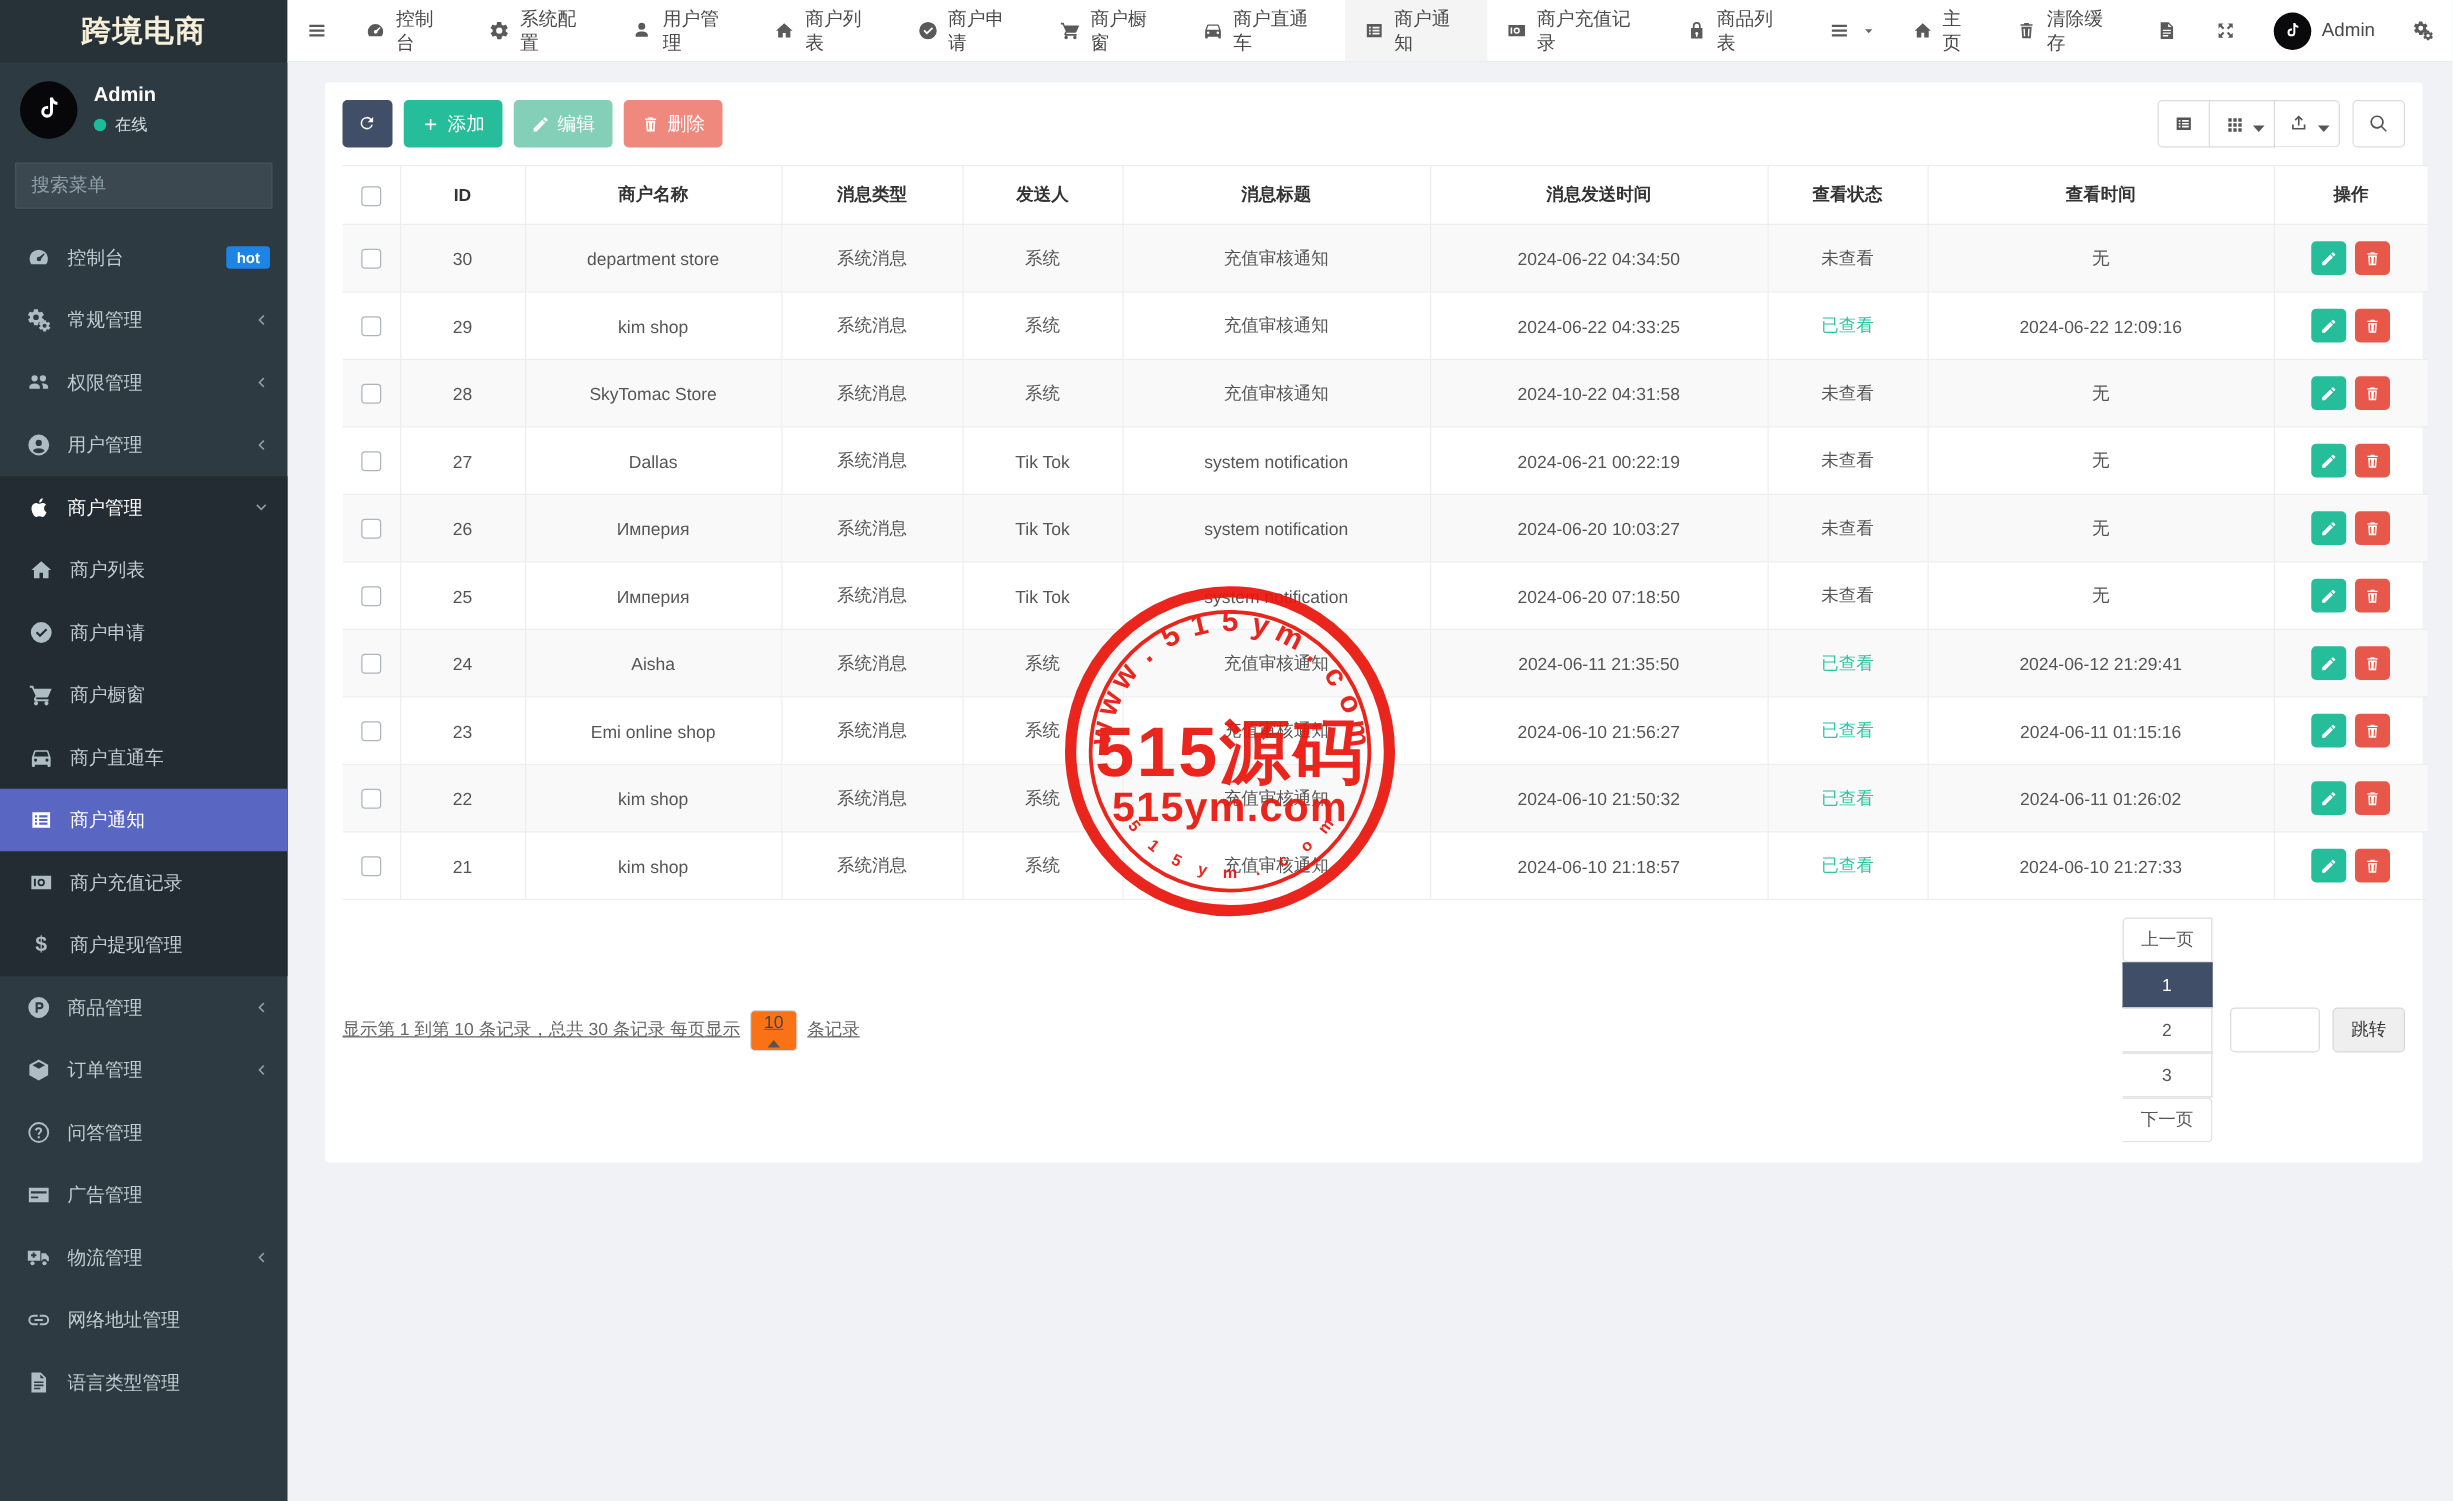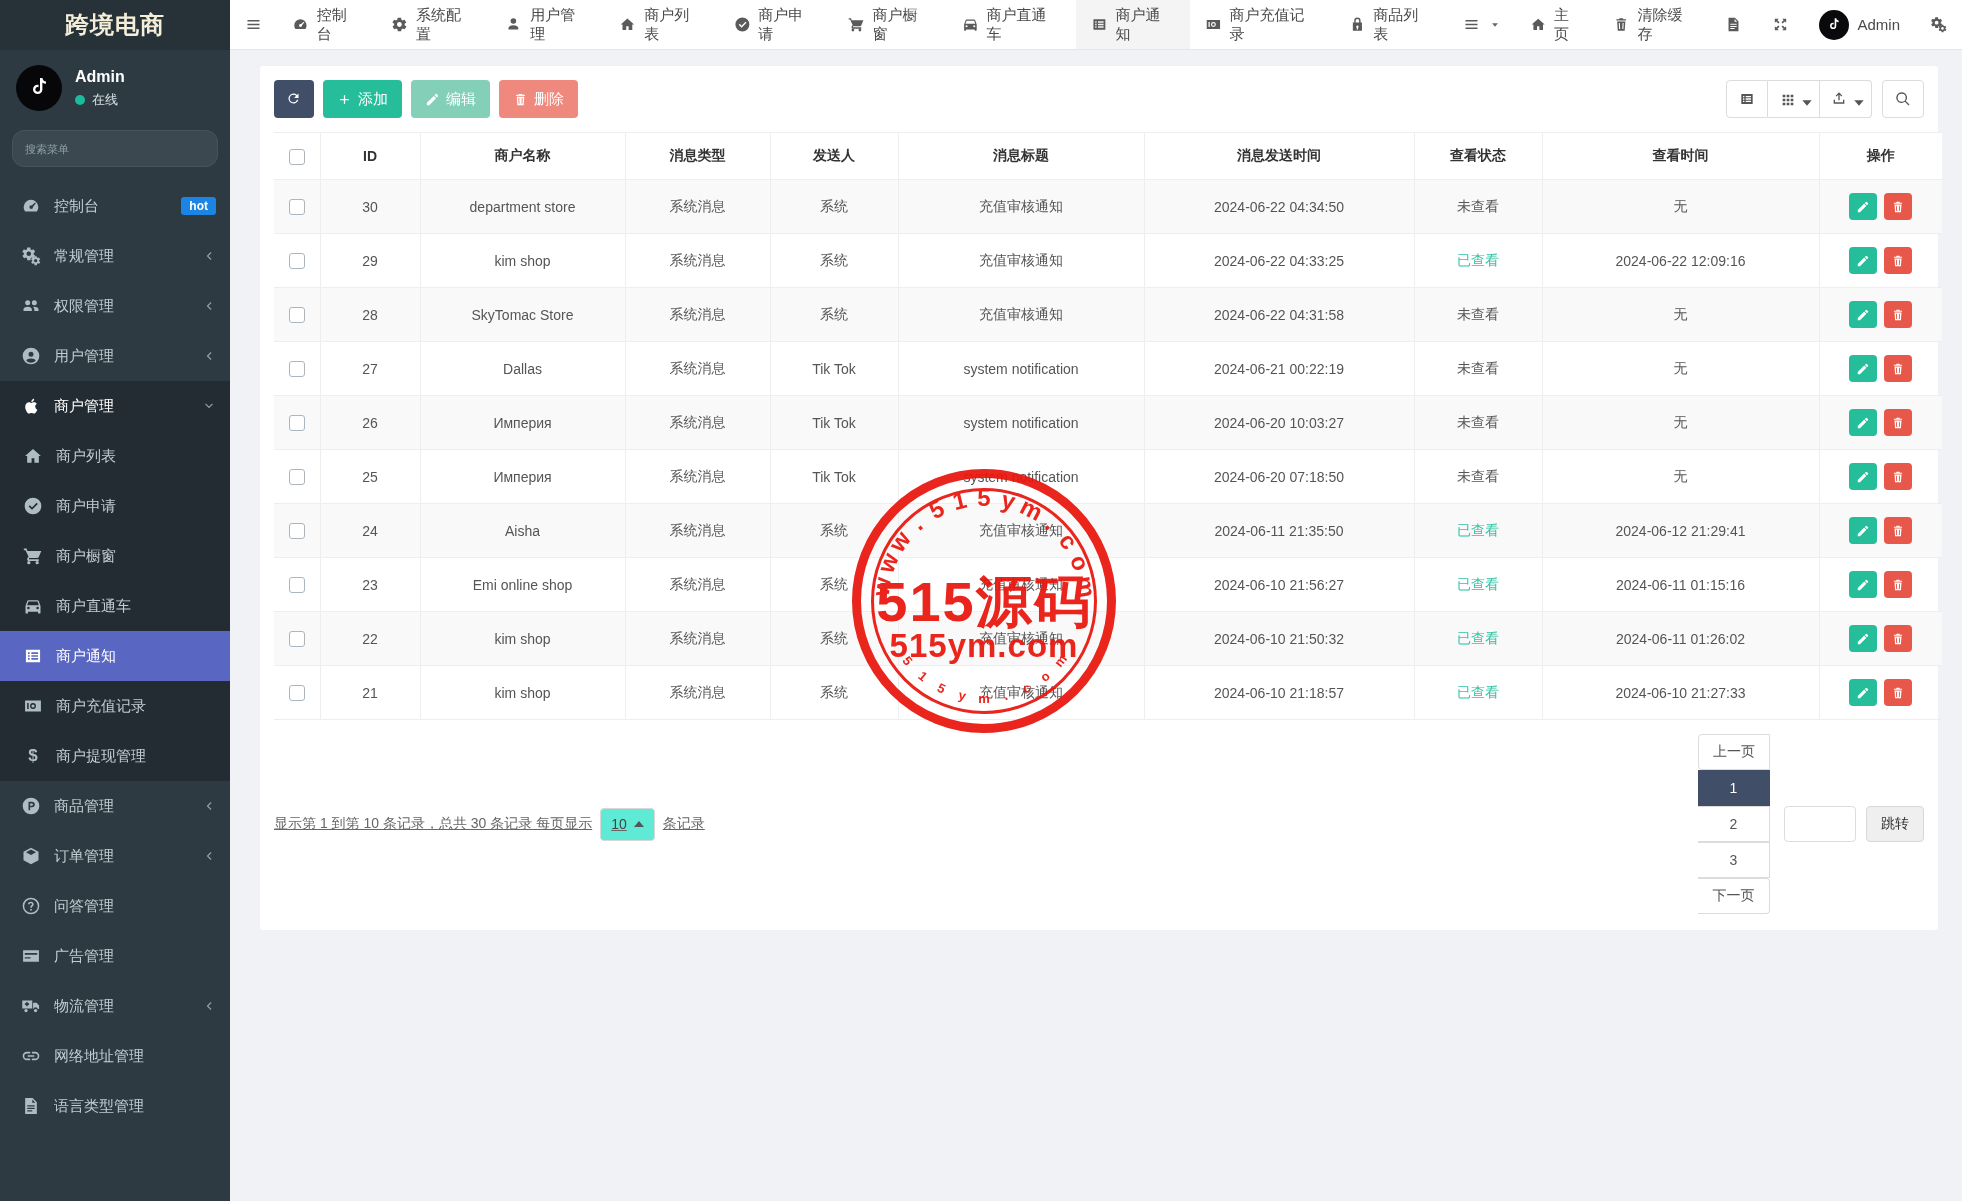--- a/index.html
+++ b/index.html
@@ -15,22 +15,22 @@
   .brand { height:50px; background:#263238; color:#f5efd9; font-size:24px; font-weight:bold;
            display:flex; align-items:center; justify-content:center; letter-spacing:1px; }
   .user-panel { display:flex; align-items:center; gap:13px; padding:15px 16px 13px 16px; }
   .avatar { width:46px; height:46px; border-radius:50%; background:#07070a; position:relative;
             display:flex; align-items:center; justify-content:center; flex:0 0 auto; }
   .avatar svg { width:24px; height:24px; color:#fff; }
   .user-meta .u-name { color:#fff; font-weight:bold; font-size:16px; margin-bottom:5px; }
   .u-status { color:#d8e0e4; font-size:13px; display:flex; align-items:center; gap:7px; }
   .dot { width:10px; height:10px; border-radius:50%; background:#1abc9c; display:inline-block; }
   .side-search { margin:6px 12px 14px 12px; position:relative; }
-  .side-search input { width:100%; height:37px; background:#3b4850; border:1px solid #46535b; border-radius:12px;
-    color:#cfd8dc; font-size:11px; padding:0 34px 0 12px; outline:none; font-family:inherit; }
+  .side-search input { width:100%; height:37px; background:#3b4850; border:1px solid #46535b; border-radius:1px;
+    color:#cfd8dc; font-size:15px; padding:0 34px 0 12px; outline:none; font-family:inherit; }
   .side-search input::placeholder { color:#8fa0a8; }
   .side-search .srch-ic { position:absolute; right:10px; top:9px; width:18px; height:18px; color:#9fb0b7; }
 
   .menu { }
   .menu-group.open { background:#222c32; }
   .side-item { height:50px; display:flex; align-items:center; padding:0 14px 0 21px; cursor:pointer;
                color:#c2cdd3; font-size:15px; position:relative; }
   .side-item .s-icon { width:20px; height:20px; margin-right:13px; color:#aebcc4; flex:0 0 auto; }
   .side-item .s-icon svg { width:100%; height:100%; }
   .side-item.child { padding-left:23px; }
@@ -94,22 +94,22 @@
   .st-unviewed { color:#555; }
   .act-btn { width:28px; height:27px; border:none; border-radius:4px; color:#fff; display:inline-flex;
              align-items:center; justify-content:center; cursor:pointer; }
   .act-btn svg { width:14px; height:14px; }
   .act-edit { background:#26bd9b; margin-right:7px; }
   .act-del { background:#e8584a; }
 
   
   .pagebar { display:flex; align-items:center; margin-top:14px; font-size:14px; color:#666; }
   .pg-info { display:flex; align-items:center; gap:8px;text-decoration:underline; }
-  .per-page { height:33px; background:#5eead4; border:1px solid #d8d8d8; border-radius:4px; padding:0 10px;
-              display:inline-flex; align-items:center; gap:7px; color:#444; cursor:pointer; }
+  .per-page { height:33px; background:#f97316; border:1px solid #d8d8d8; border-radius:4px; padding:0 10px;
+              display:inline-flex; align-items:center; gap:7px; color:#444; cursor:pointer;flex-direction:column; }
   .caret-up { width:0; height:0; border-left:5px solid transparent; border-right:5px solid transparent;
               border-bottom:6px solid #555; }
   .pg-right { margin-left:auto; display:flex; align-items:center; }
   .pages { display:flex;flex-direction:column; }
   .pg-btn { min-width:40px; height:36px; padding:0 14px; background:#fff; border:1px solid #dcdcdc;
             display:flex; align-items:center; justify-content:center; color:#555; cursor:pointer; font-size:14px; }
   .pages .pg-btn + .pg-btn { border-left:none; }
   .pages .pg-btn:first-child { border-radius:4px 0 0 4px; }
   .pages .pg-btn:last-child { border-radius:0 4px 4px 0; }
   .pg-btn.num { padding:0; }
@@ -677,21 +677,21 @@
                 </svg>
               </button></td>
           </tr>
           <tr>
             <td><span class="ckbox"></span></td>
             <td>28</td>
             <td>SkyTomac Store</td>
             <td>系统消息</td>
             <td>系统</td>
             <td>充值审核通知</td>
-            <td>2024-06-22 04:31:58</td>
+            <td>2024-10-22 04:31:58</td>
             <td><span class="st-unviewed">未查看</span></td>
             <td>无</td>
             <td><button class="act-btn act-edit">
                 <svg viewBox="0 0 24 24" fill="currentColor">
                   <path d="M3 17.2V21h3.8L17.8 9.9l-3.7-3.7zM20.7 7a1 1 0 0 0 0-1.4l-2.3-2.3a1 1 0 0 0-1.4 0l-1.8 1.8 3.7 3.7z"></path>
                 </svg>
               </button><button class="act-btn act-del">
                 <svg viewBox="0 0 24 24" fill="currentColor">
                   <path fill-rule="evenodd" d="M9.5 3h5l.7 1.5H19v1.8H5V4.5h3.8zM6 7.5h12L17 21H7zm4 2.2H8.4l.5 9h1.6zm4 0h1.6l-.5 9h-1.6z"></path>
                 </svg>

